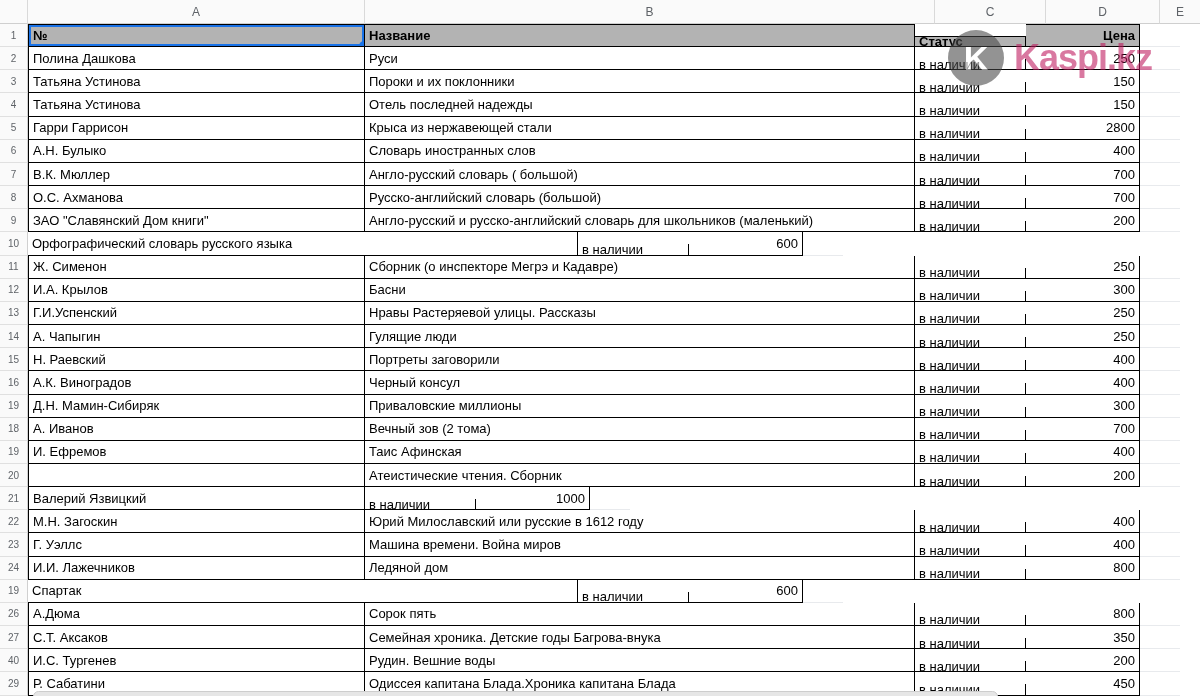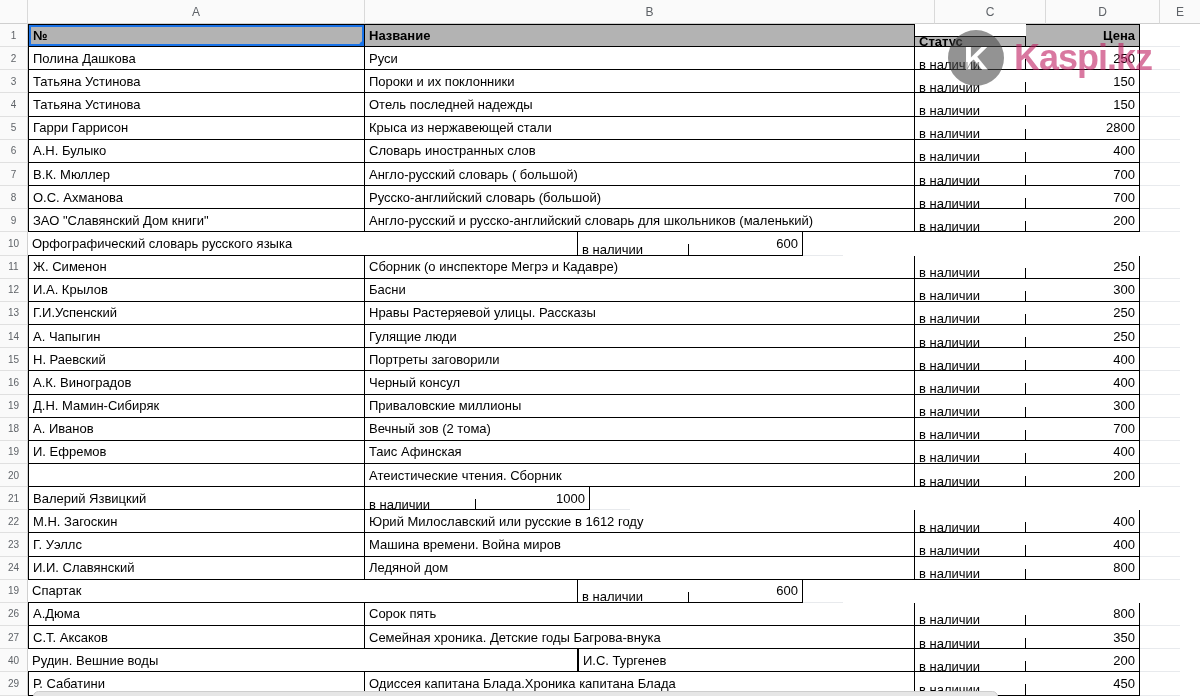--- a/index.html
+++ b/index.html
@@ -271,21 +271,21 @@
         <div class="row">
           <div class="gut">23</div>
           <div class="cell ca">Г. Уэллс</div>
           <div class="cell cb">Машина времени. Война миров</div>
           <div class="cell cc">в наличии</div>
           <div class="cell cd">400</div>
           <div class="cell ce"></div>
         </div>
         <div class="row">
           <div class="gut">24</div>
-          <div class="cell ca">И.И. Славянский</div>
+          <div class="cell ca">И.И. Лажечников</div>
           <div class="cell cb">Ледяной дом</div>
           <div class="cell cc">в наличии</div>
           <div class="cell cd">800</div>
           <div class="cell ce"></div>
         </div>
         <div class="row">
           <div class="gut">19</div>
           <div class="cell cb">Спартак</div>
           <div class="cell cc">в наличии</div>
           <div class="cell cd">600</div>
@@ -302,22 +302,22 @@
         <div class="row">
           <div class="gut">27</div>
           <div class="cell ca">С.Т. Аксаков</div>
           <div class="cell cb">Семейная хроника. Детские годы Багрова-внука</div>
           <div class="cell cc">в наличии</div>
           <div class="cell cd">350</div>
           <div class="cell ce"></div>
         </div>
         <div class="row">
           <div class="gut">40</div>
+          <div class="cell ca">И.С. Тургенев</div>
           <div class="cell cb">Рудин. Вешние воды</div>
-          <div class="cell ca">И.С. Тургенев</div>
           <div class="cell cc">в наличии</div>
           <div class="cell cd">200</div>
           <div class="cell ce"></div>
         </div>
         <div class="row">
           <div class="gut">29</div>
           <div class="cell ca">Р. Сабатини</div>
           <div class="cell cb">Одиссея капитана Блада.Хроника капитана Блада</div>
           <div class="cell cc">в наличии</div>
           <div class="cell cd">450</div>

